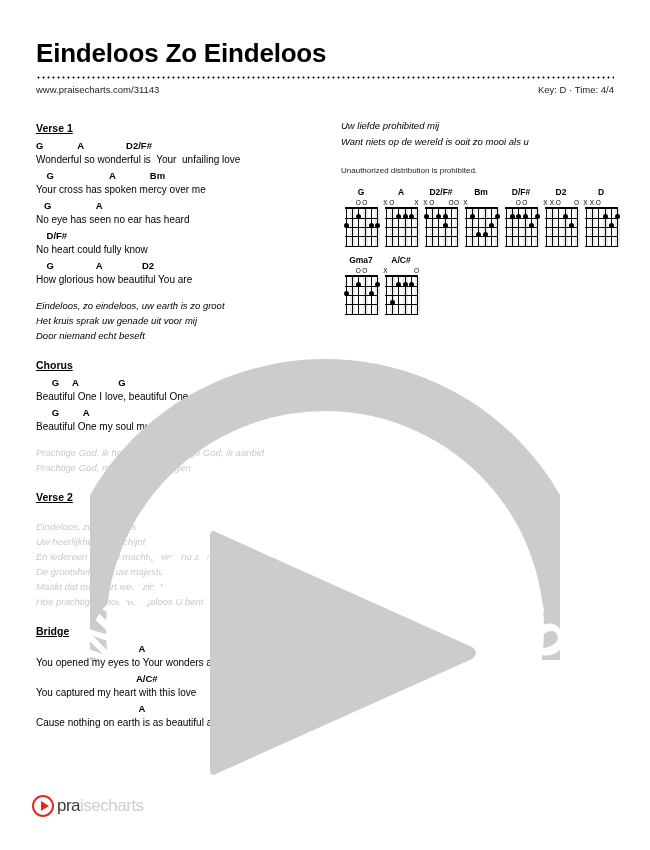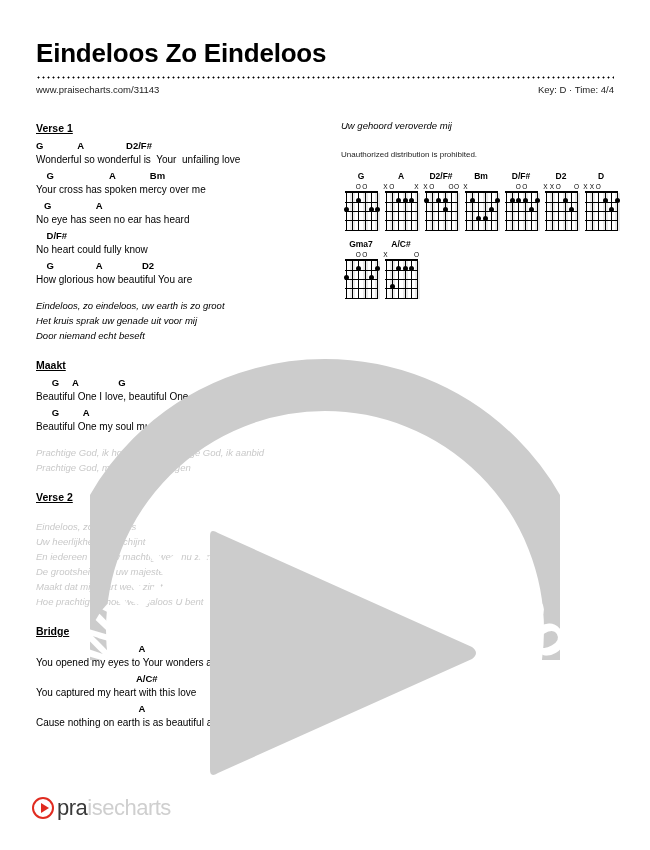--- a/index.html
+++ b/index.html
@@ -248,21 +248,21 @@
     box-sizing: border-box;
   }
   .logo-tri {
     width: 0; height: 0;
     border-left: 8px solid #e02b20;
     border-top: 5px solid transparent;
     border-bottom: 5px solid transparent;
     margin-left: 3px;
   }
   .logo-text {
-    font-size: 22px;
+    font-size: 17px;
     color: #3a3a3a;
     margin-left: 3px;
     letter-spacing: -0.5px;
   }
   .logo-text .dim { color: #cfcfcf; }
 </style>
 </head>
 <body>
 
 <div id="page">
@@ -271,38 +271,39 @@
   <div class="dotline"></div>
   <div class="url">www.praisecharts.com/31143</div>
   <div class="keytime">Key: D · Time: 4/4</div>
 
   <div class="col-left" id="left-col">
       <div class="sec-wrap"><div class="section-label">Verse 1</div><div class="chordline">G             A                D2/F#</div><div class="lyricline">Wonderful so wonderful is  Your  unfailing love</div><div class="chordline">    G                     A             Bm</div><div class="lyricline">Your cross has spoken mercy over me</div><div class="chordline">   G                 A</div><div class="lyricline">No eye has seen no ear has heard</div><div class="chordline">    D/F#</div><div class="lyricline">No heart could fully know</div><div class="chordline">    G                A               D2</div><div class="lyricline">How glorious how beautiful You are</div><div class="trans-block">
           <div class="transline">Eindeloos, zo eindeloos, uw earth is zo groot</div>
           <div class="transline">Het kruis sprak uw genade uit voor mij</div>
           <div class="transline">Door niemand echt beseft</div>
         </div></div>
-      <div class="sec-wrap"><div class="section-label">Maakt</div><div class="chordline">      G     A               G</div><div class="lyricline">Beautiful One I love, beautiful One</div><div class="chordline">      G         A</div><div class="lyricline">Beautiful One my soul must sing</div><div class="trans-block">
+      <div class="sec-wrap"><div class="section-label">Chorus</div><div class="chordline">      G     A               G</div><div class="lyricline">Beautiful One I love, beautiful One</div><div class="chordline">      G         A</div><div class="lyricline">Beautiful One my soul must sing</div><div class="trans-block">
           <div class="transline faded">Prachtige God, ik hou van U, Prachtige God, ik aanbid</div>
           <div class="transline faded">Prachtige God, mijn ziel moet zingen</div>
         </div></div>
       <div class="sec-wrap"><div class="section-label">Verse 2</div><div class="trans-block">
           <div class="transline faded">Eindeloos, zo eindeloos</div>
           <div class="transline faded">Uw heerlijkheid die schijnt</div>
           <div class="transline faded">En iedereen kan uw machtig werk nu zien</div>
           <div class="transline faded">De grootsheid van uw majesteit</div>
           <div class="transline faded">Maakt dat mijn hart weer zingt</div>
           <div class="transline faded">Hoe prachtig en hoe weergaloos U bent</div>
         </div></div>
       <div class="sec-wrap"><div class="section-label">Bridge</div><div class="chordline">                                       A</div><div class="lyricline">You opened my eyes to Your wonders anew</div><div class="chordline">                                      A/C#</div><div class="lyricline">You captured my heart with this love</div><div class="chordline">                                       A</div><div class="lyricline">Cause nothing on earth is as beautiful as You</div></div>
     </div>
 
   <div class="col-right">
     <div id="right-lyrics">
-        <div class="rightlyric">Uw gehoord veroverde mij</div>
+        <div class="rightlyric">Uw liefde prohibited mij</div>
+        <div class="rightlyric">Want niets op de wereld is ooit zo mooi als u</div>
       </div>
     <div class="notice">Unauthorized distribution is prohibited.</div>
     <div class="chord-grid" id="chord-grid">
         <div class="chord">
           <div class="chord-name">G</div>
           <div class="chord-markers">
             <span class="marker" style="left: 10.8px;">O</span>
             <span class="marker" style="left: 17.2px;">O</span>
           </div>
           <div class="fretboard">

